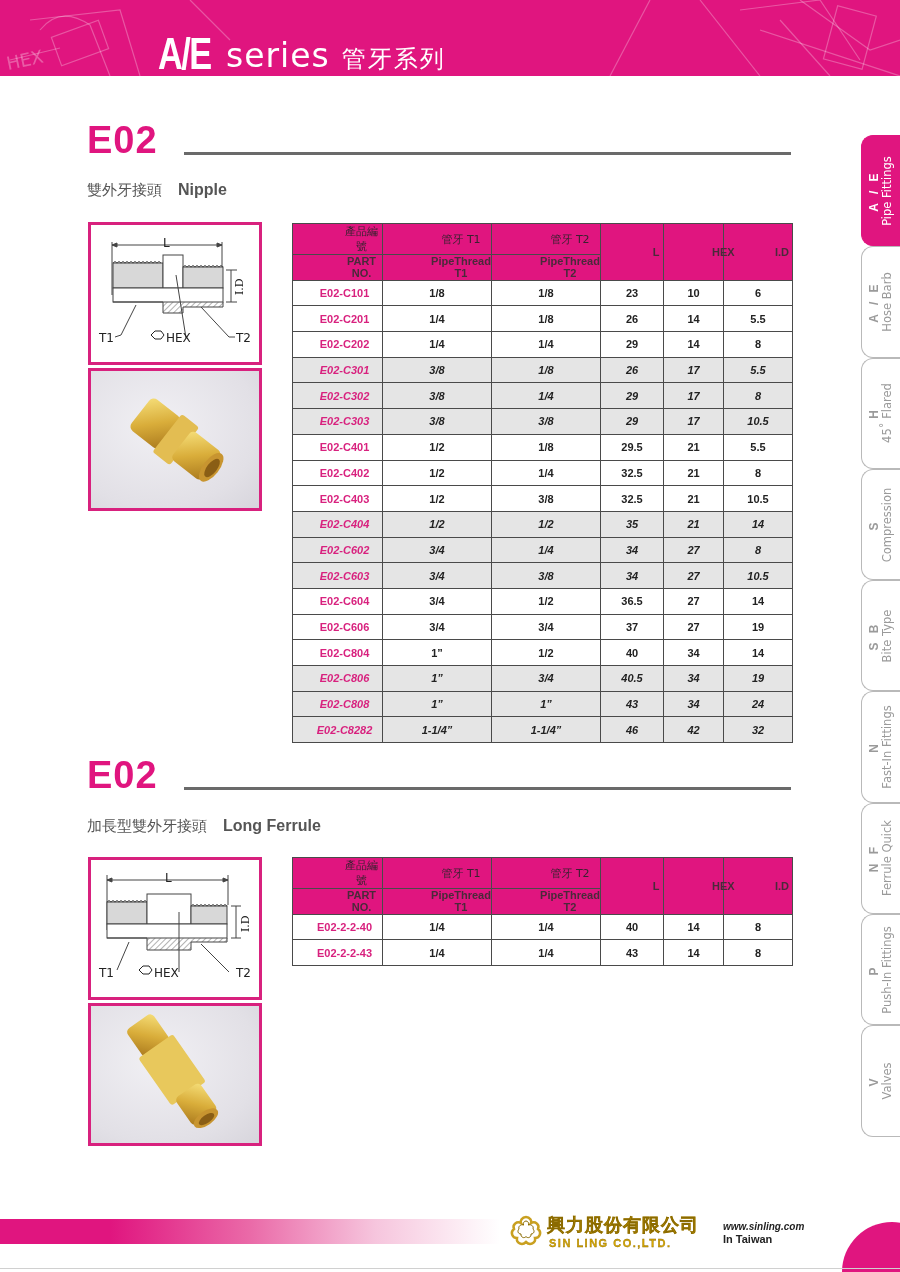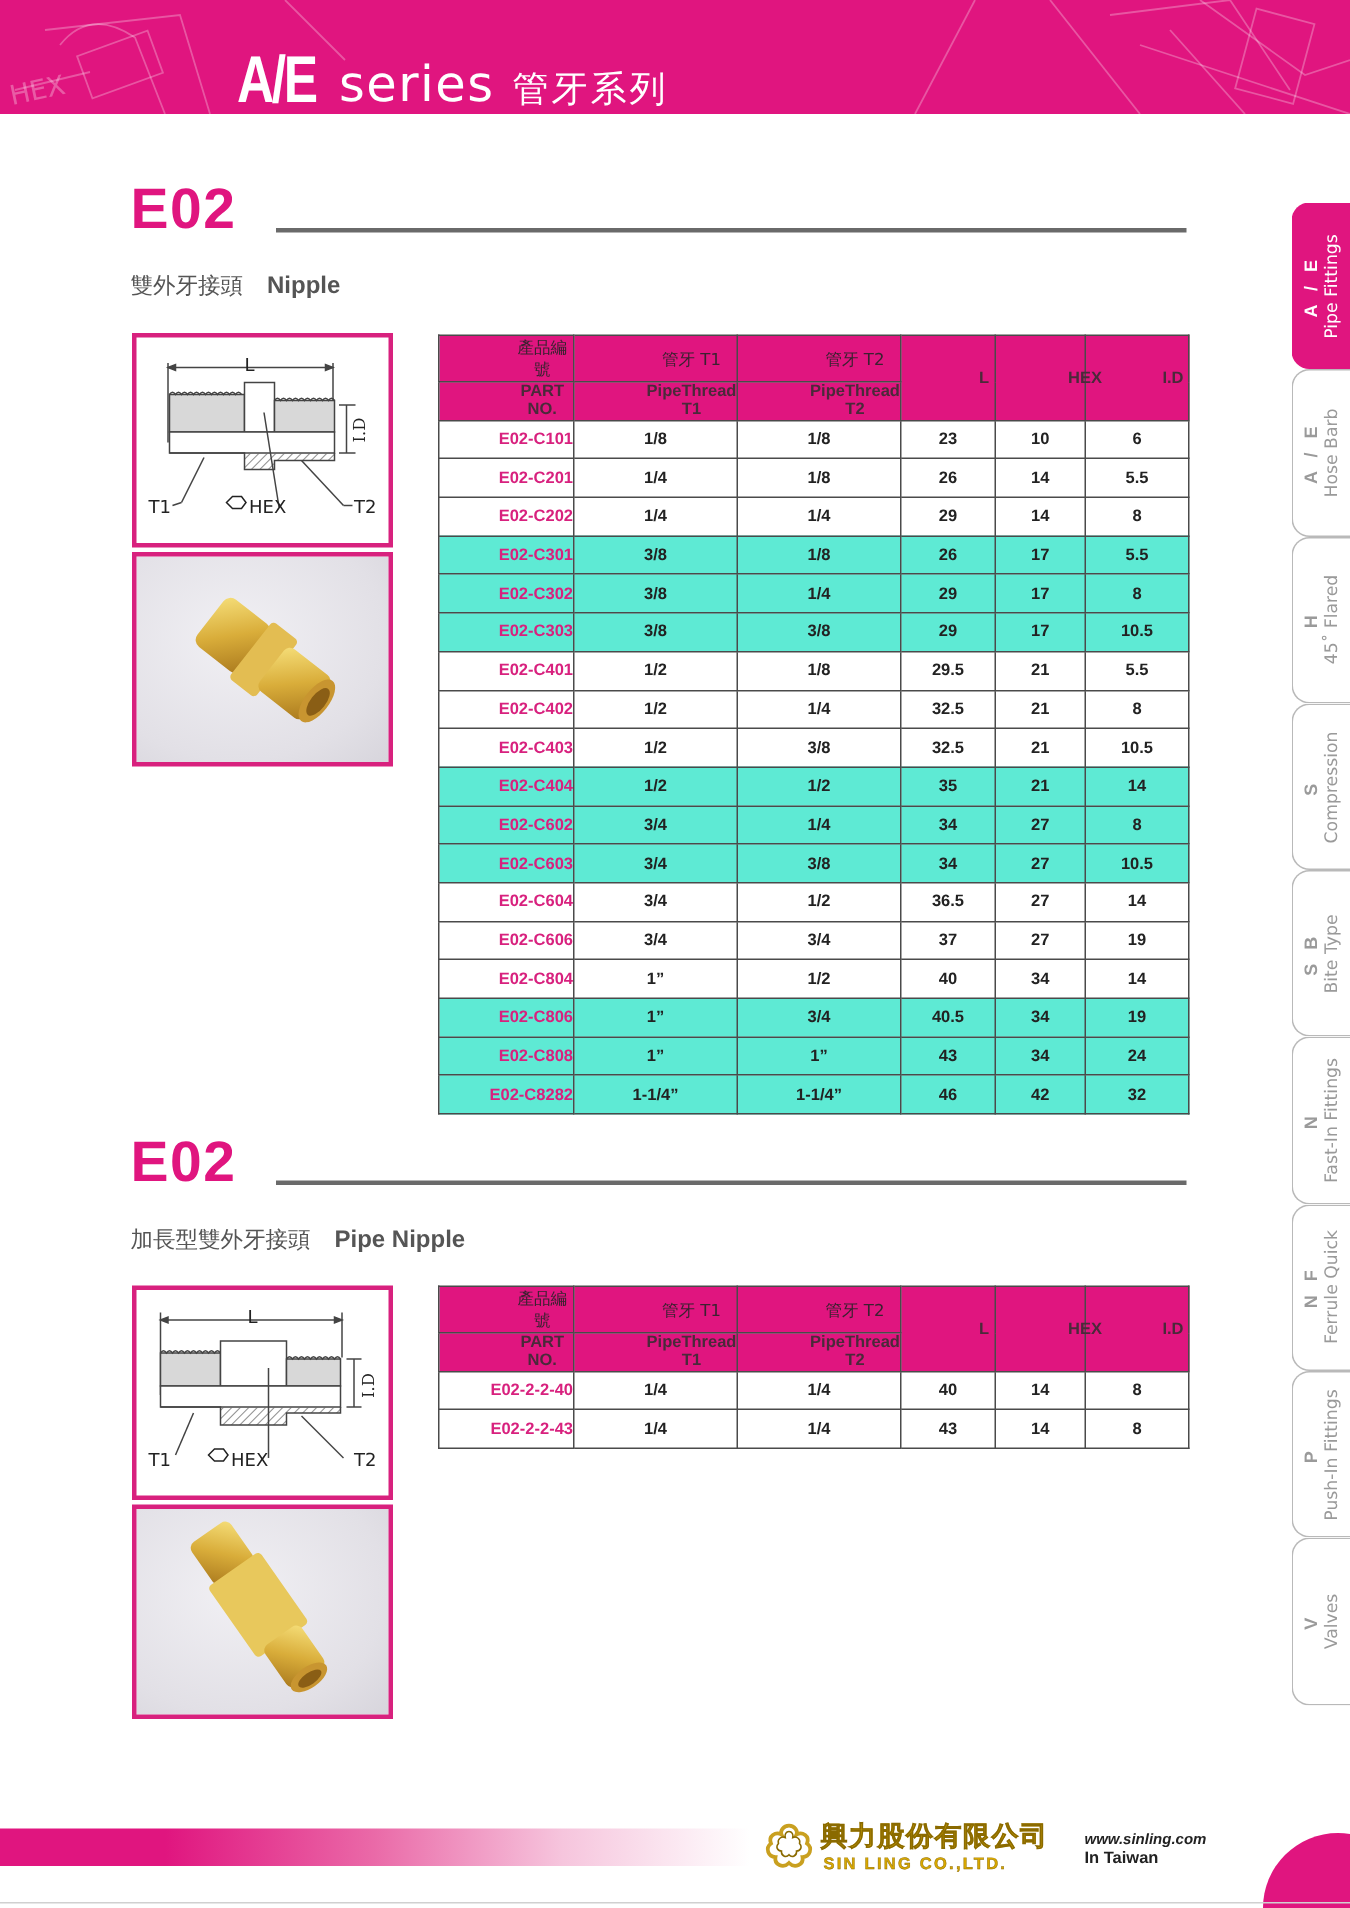--- a/index.html
+++ b/index.html
@@ -25,22 +25,22 @@
   
   .imgbox { position: absolute; left: 88px; width: 174px; border: 3px solid #D8217E; background: #fff; overflow: hidden; }
   .photo { background: radial-gradient(ellipse at 40% 40%, #f1f0f4 0%, #e2e0e6 70%, #d7d5dc 100%); }
 
   
   table.spec { position: absolute; left: 292px; width: 500px; border-collapse: collapse; table-layout: fixed; }
   table.spec th, table.spec td { border: 1px solid #4a4a4a; text-align: center; font-size: 11px; font-weight: bold; height: 25.7px; padding: 0; }
   table.spec th { background: #E0157F; color: #4a2a3a; font-weight: bold; padding-left: 48px; }
   table.spec th.zh { font-family: "DejaVu Sans", sans-serif; font-weight: normal; font-size: 11px; color: #3a2230; }
   table.spec td { color: #222; }
-  table.spec td.part { color: #D8217E; text-align: right; padding-left: 14px; }
-  table.spec tr.g td { background: #5eead4; }
+  table.spec td.part { color: #D8217E; text-align: center; padding-left: 14px; }
+  table.spec tr.g td { background: #e5e5e5; font-style: italic; }
   table.spec tr.w td { background: #ffffff; }
 
   
   .tabs { position: absolute; left: 861px; top: 135px; width: 39px; }
   .tab { position: relative; width: 39px; height: 111.3px; border: 1px solid #b9b9b9; border-right: none; border-radius: 12px 0 0 12px; background: #fff; margin-bottom: 0; }
   .tab.active { background: #E0157F; border-color: #E0157F; }
   .tab-inner { position: absolute; left: 50%; top: 50%; transform: translate(-50%, -50%) rotate(-90deg); white-space: nowrap; text-align: center; line-height: 13px; }
   .tab-code { display: block; font-weight: bold; font-size: 12px; color: #9a9a9a; letter-spacing: 3px; }
   .tab-label { display: block; font-family: "DejaVu Sans", sans-serif; font-size: 11.5px; color: #9a9a9a; }
   .tab.active .tab-code, .tab.active .tab-label { color: #fff; }
@@ -317,21 +317,21 @@
         <td>46</td>
         <td>42</td>
         <td>32</td>
       </tr>
     </tbody>
 </table>
 
 <div class="sec-code" style="top:755px;">E02</div>
 <div class="sec-rule" style="top:787px;"></div>
 <div class="sec-sub" style="top:817px;">
-  <span class="zh">加長型雙外牙接頭</span><span class="en">Pipe Nipple</span>
+  <span class="zh">加長型雙外牙接頭</span><span class="en">Long Ferrule</span>
 </div>
 
 <div class="imgbox" style="top:857px; height:143px;">
   <svg width="168" height="137" viewBox="0 0 168 137">
     <g stroke="#444" stroke-width="1" fill="none">
       <line x1="16" y1="15" x2="16" y2="70"></line>
         <line x1="137" y1="15" x2="137" y2="45"></line>
       <line x1="16" y1="20" x2="137" y2="20"></line>
       <path d="M16 20 l5 -2 v4 z M137 20 l-5 -2 v4 z" fill="#444"></path>
       <rect x="16" y="42" width="40" height="22" fill="#d8d8d8"></rect>

